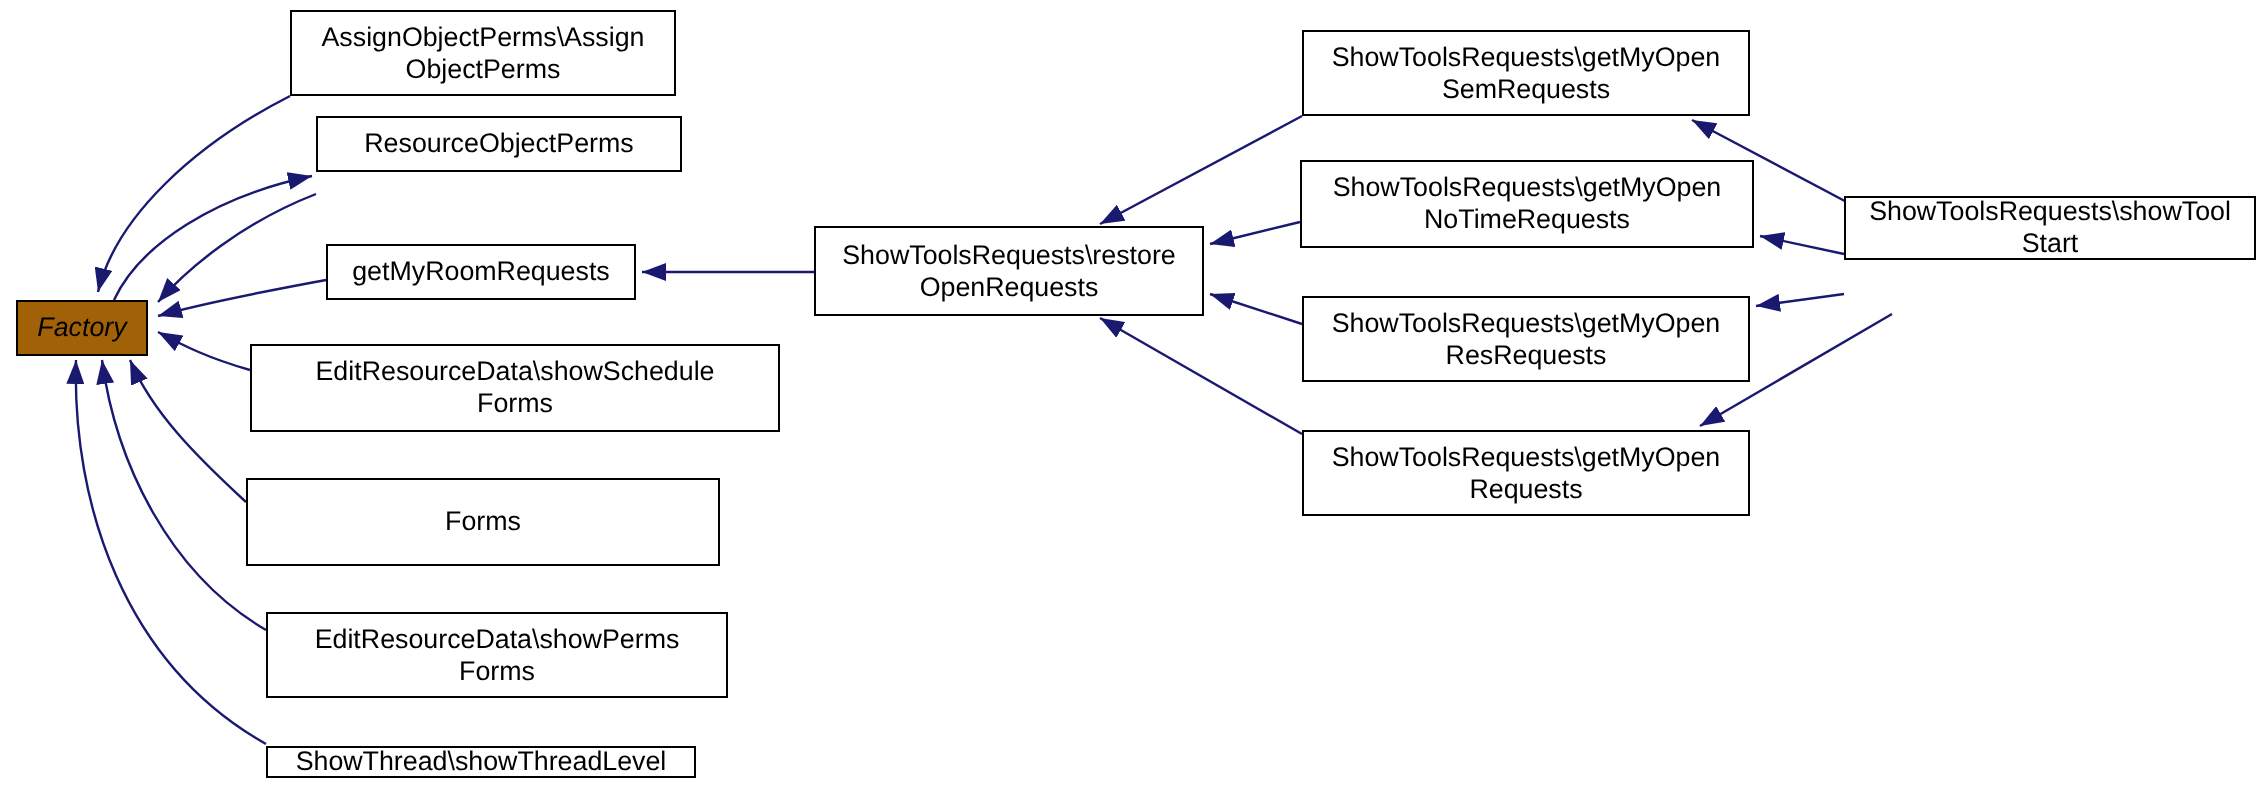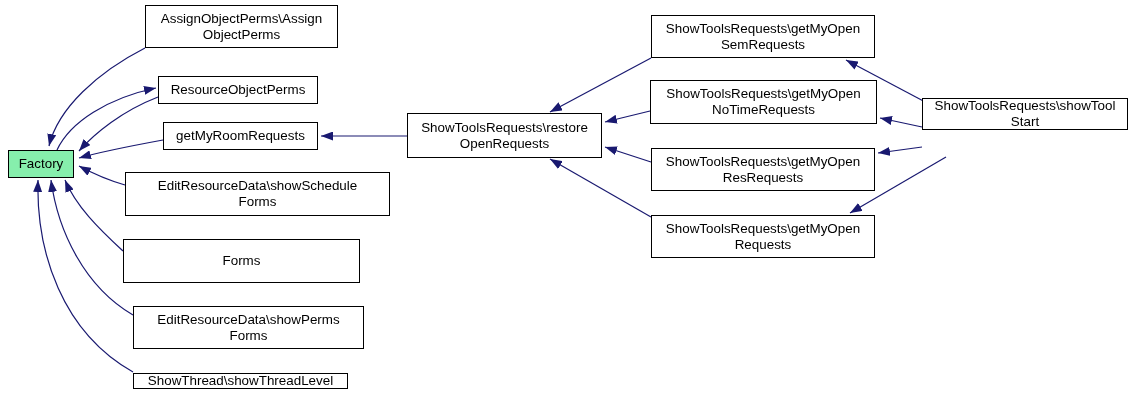--- a/index.html
+++ b/index.html
@@ -30,22 +30,23 @@
     align-items: center;
     justify-content: center;
     text-align: center;
     font-size: 13.4px;
     line-height: 16px;
     color: #000000;
     cursor: pointer;
   }
   .node span { white-space: nowrap; }
   .node.focus {
-    background: #86efac;
+    background: #a16207;
     border-width: 1.5px;
+    font-style: italic;
   }
 </style>
 </head>
 <body>
 
 <div class="canvas">
 
   <svg class="edges" viewBox="0 0 1133 405" xmlns="http://www.w3.org/2000/svg">
     <defs>
       <marker id="arrow" markerWidth="12" markerHeight="9" refX="12" refY="4.5" orient="auto" markerUnits="userSpaceOnUse">
@@ -75,21 +76,21 @@
 
   <div class="node focus" style="left:8px;top:150px;width:66px;height:28px">
     <span>Factory</span>
   </div>
 
   <div class="node" style="left:145px;top:5px;width:193px;height:43px">
     <span>AssignObjectPerms\Assign</span>
     <span>ObjectPerms</span>
   </div>
 
-  <div class="node" style="left:158px;top:76px;width:160px;height:28px">
+  <div class="node" style="left:158px;top:58px;width:183px;height:28px">
     <span>ResourceObjectPerms</span>
   </div>
 
   <div class="node" style="left:163px;top:122px;width:155px;height:28px">
     <span>getMyRoomRequests</span>
   </div>
 
   <div class="node" style="left:125px;top:172px;width:265px;height:44px">
     <span>EditResourceData\showSchedule</span>
     <span>Forms</span>

